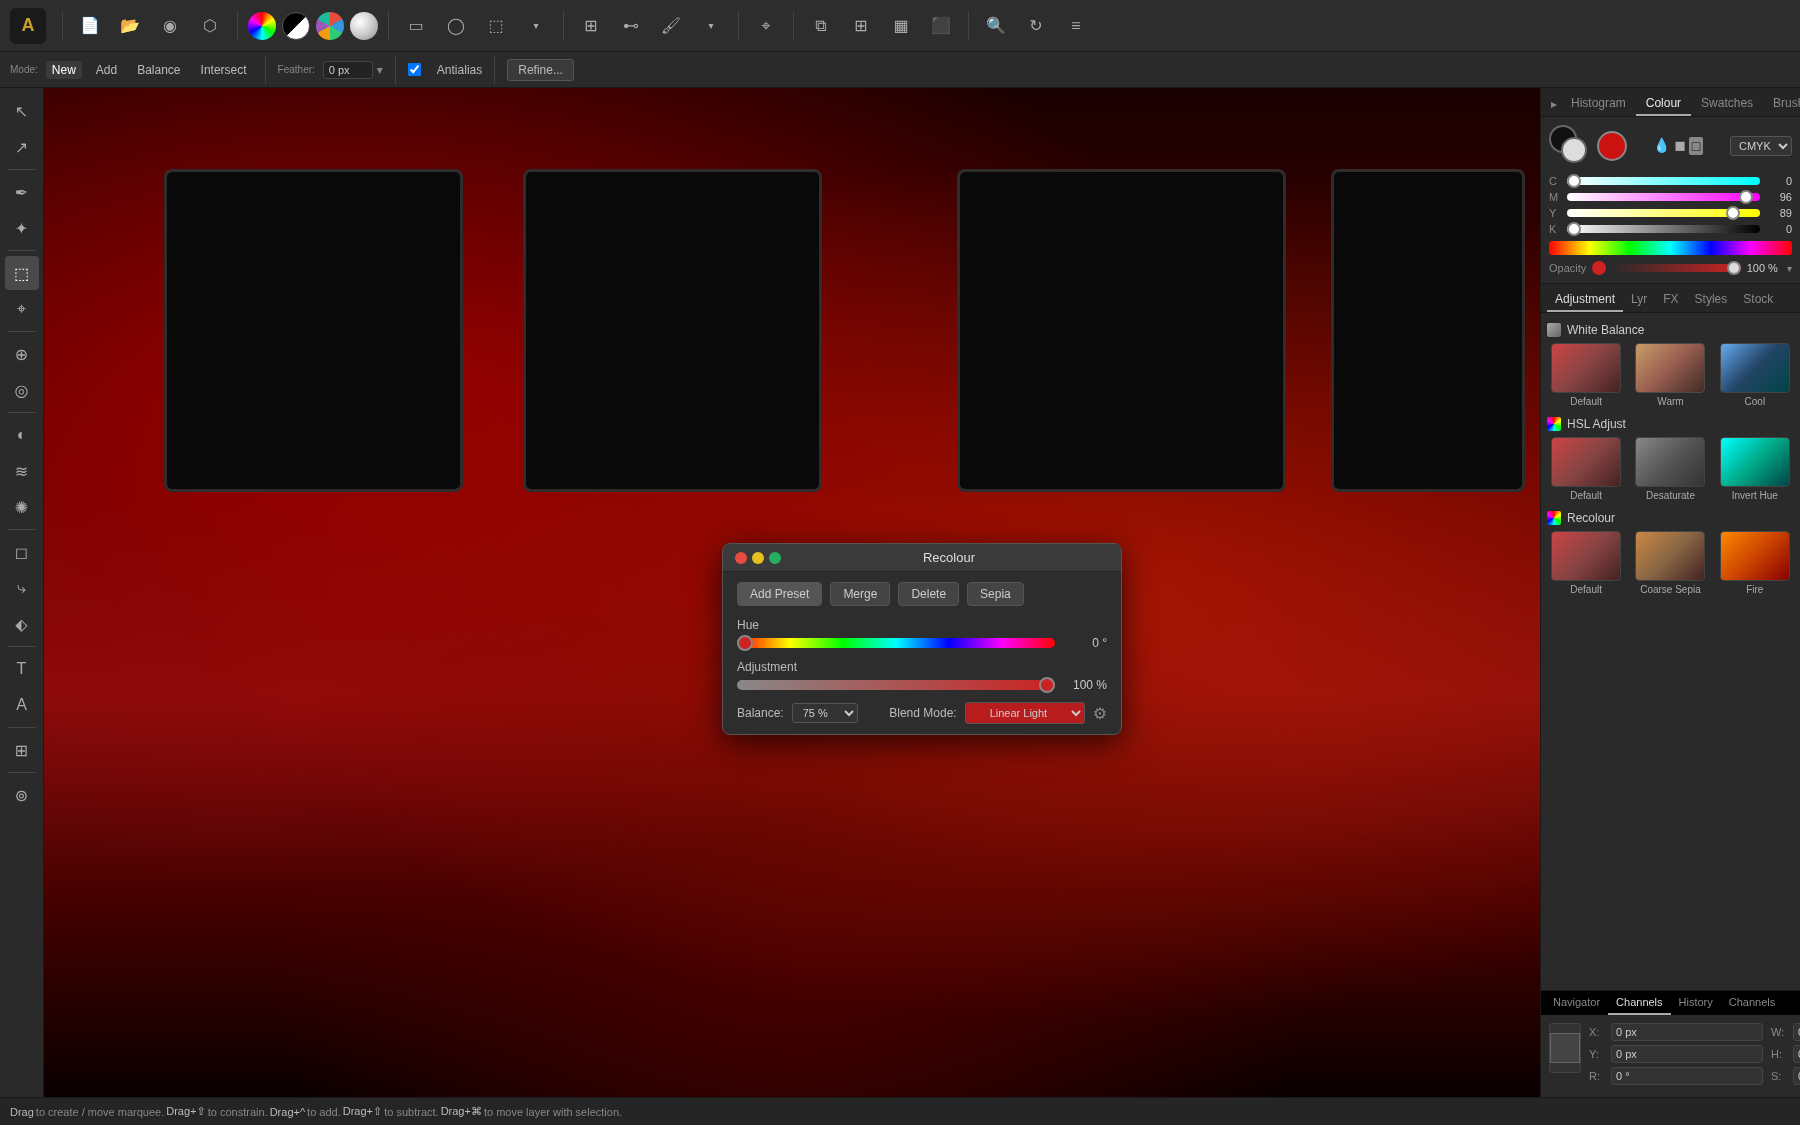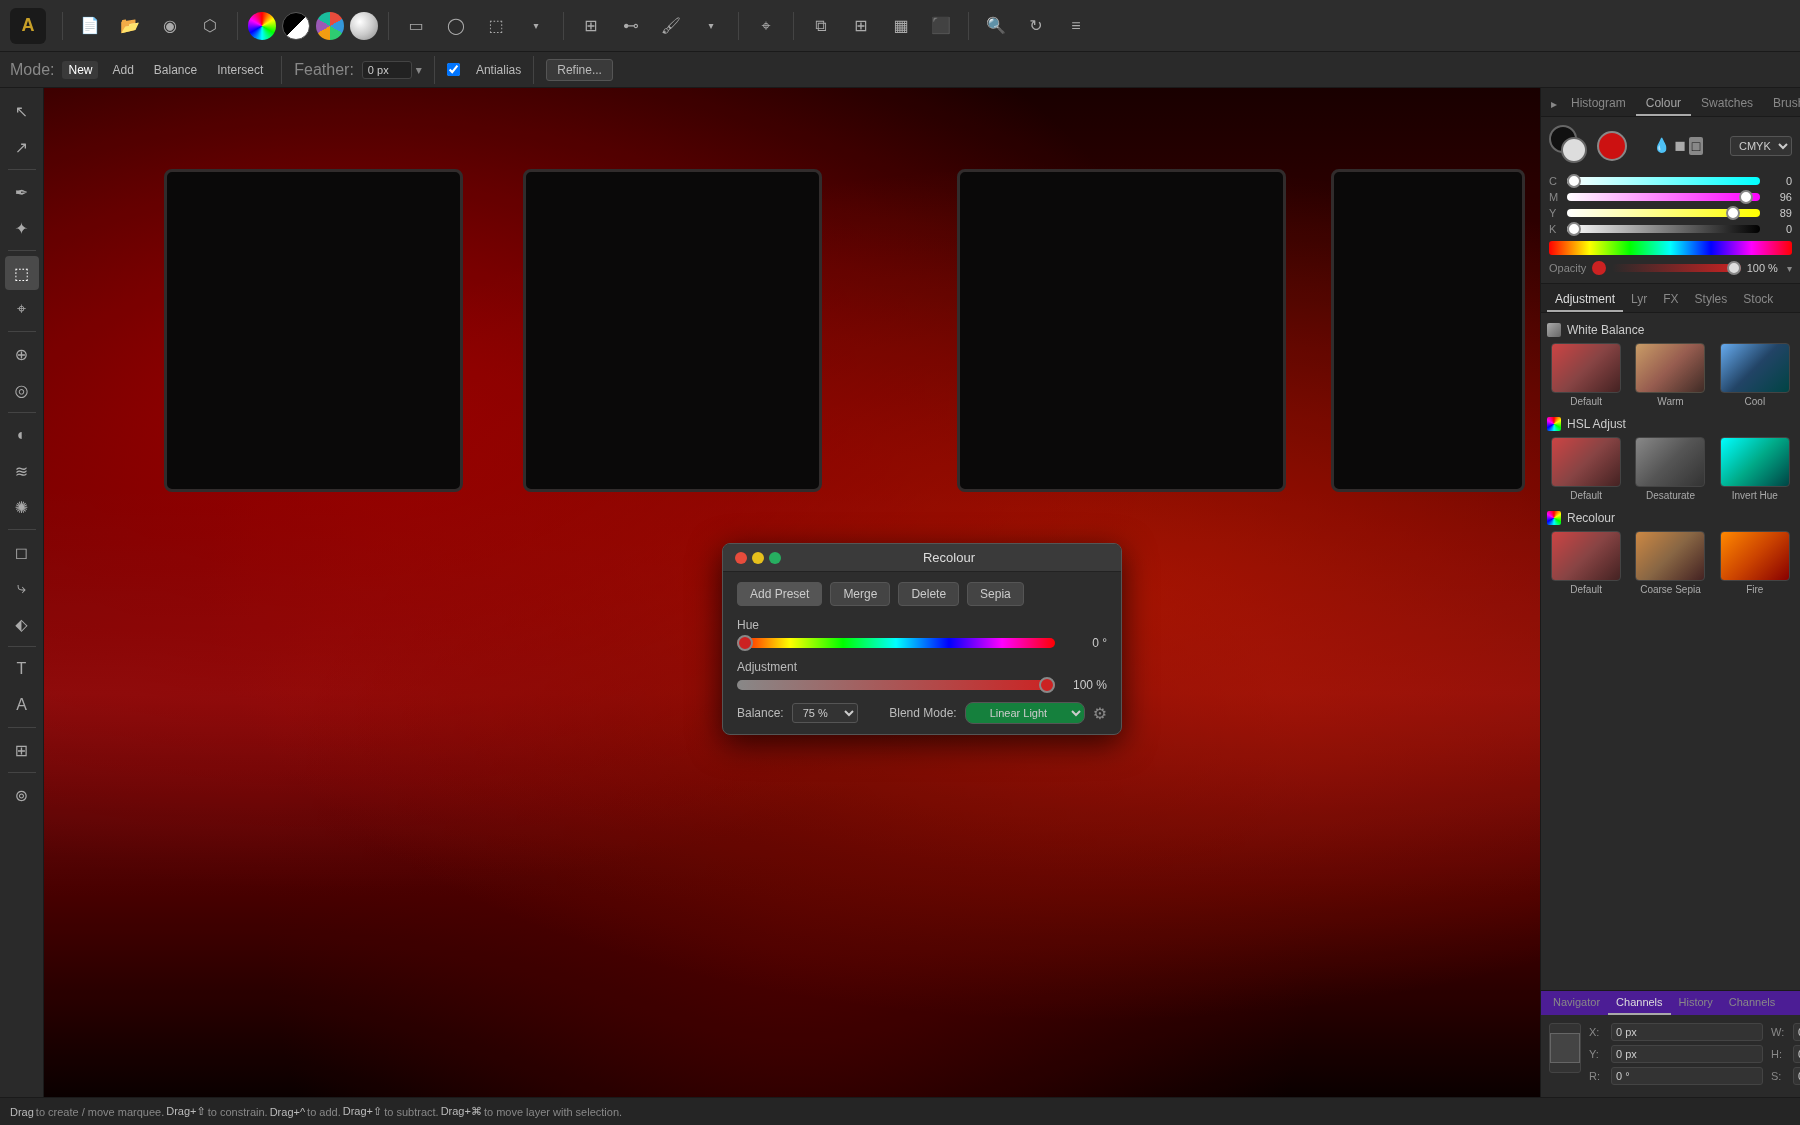--- a/index.html
+++ b/index.html
@@ -44,21 +44,21 @@
     #sel-toolbar {
       height: 36px;
       background: #2a2a2a;
       display: flex;
       align-items: center;
       padding: 0 10px;
       border-bottom: 1px solid #1a1a1a;
       gap: 8px;
       color: #bbb;
     }
-    .sel-label { color: #888; font-size: 16px; text-align: right; }
+    .sel-label { color: #888; font-size: 10px; text-align: right; }
     .sel-btn {
       background: transparent;
       border: none;
       color: #bbb;
       font-size: 12px;
       cursor: pointer;
       padding: 2px 6px;
       border-radius: 3px;
     }
     .sel-btn.active { color: #fff; background: #3a3a3a; }
@@ -171,21 +171,21 @@
       border-bottom: 1px solid #1a1a1a;
       background: #252525;
     }
     .panel-tab {
       padding: 4px 10px;
       font-size: 12px;
       color: #888;
       cursor: pointer;
       border-bottom: 2px solid transparent;
     }
-    .panel-tab.active { color: #a3a3a3; border-bottom: 2px solid #aaa; }
+    .panel-tab.active { color: #e5e5e5; border-bottom: 2px solid #aaa; }
 
     
     #color-panel-body {
       padding: 8px;
       border-bottom: 1px solid #1a1a1a;
     }
     .color-swatches-row {
       display: flex;
       align-items: center;
       gap: 6px;
@@ -341,21 +341,21 @@
     }
     .section-icon { width: 14px; height: 14px; border-radius: 2px; }
     .section-title { font-size: 12px; color: #ccc; }
 
     
     #bottom-tabs-area {
       border-top: 1px solid #1a1a1a;
     }
     #bottom-tabs {
       display: flex;
-      background: #4c1d95;
+      background: #000000;
       padding: 0 4px;
     }
     .bottom-tab {
       padding: 5px 8px;
       font-size: 11px;
       color: #888;
       cursor: pointer;
       border-bottom: 2px solid transparent;
     }
     .bottom-tab.active { color: #ddd; border-bottom: 2px solid #aaa; }
@@ -481,26 +481,26 @@
       background: #333;
       border: 1px solid #555;
       color: #ccc;
       font-size: 11px;
       padding: 2px 6px;
       border-radius: 3px;
       cursor: pointer;
     }
     .popup-blend-label { font-size: 12px; color: #bbb; margin-left: auto; }
     .popup-blend-select {
-      background: #15803d;
+      background: #b91c1c;
       border: 1px solid #555;
       color: #ccc;
       font-size: 11px;
       padding: 3px 20px;
-      border-radius: 8px;
+      border-radius: 3px;
       cursor: pointer;
       min-width: 100px;
     }
     .popup-gear-btn {
       background: transparent;
       border: none;
       color: #888;
       font-size: 16px;
       cursor: pointer;
     }

